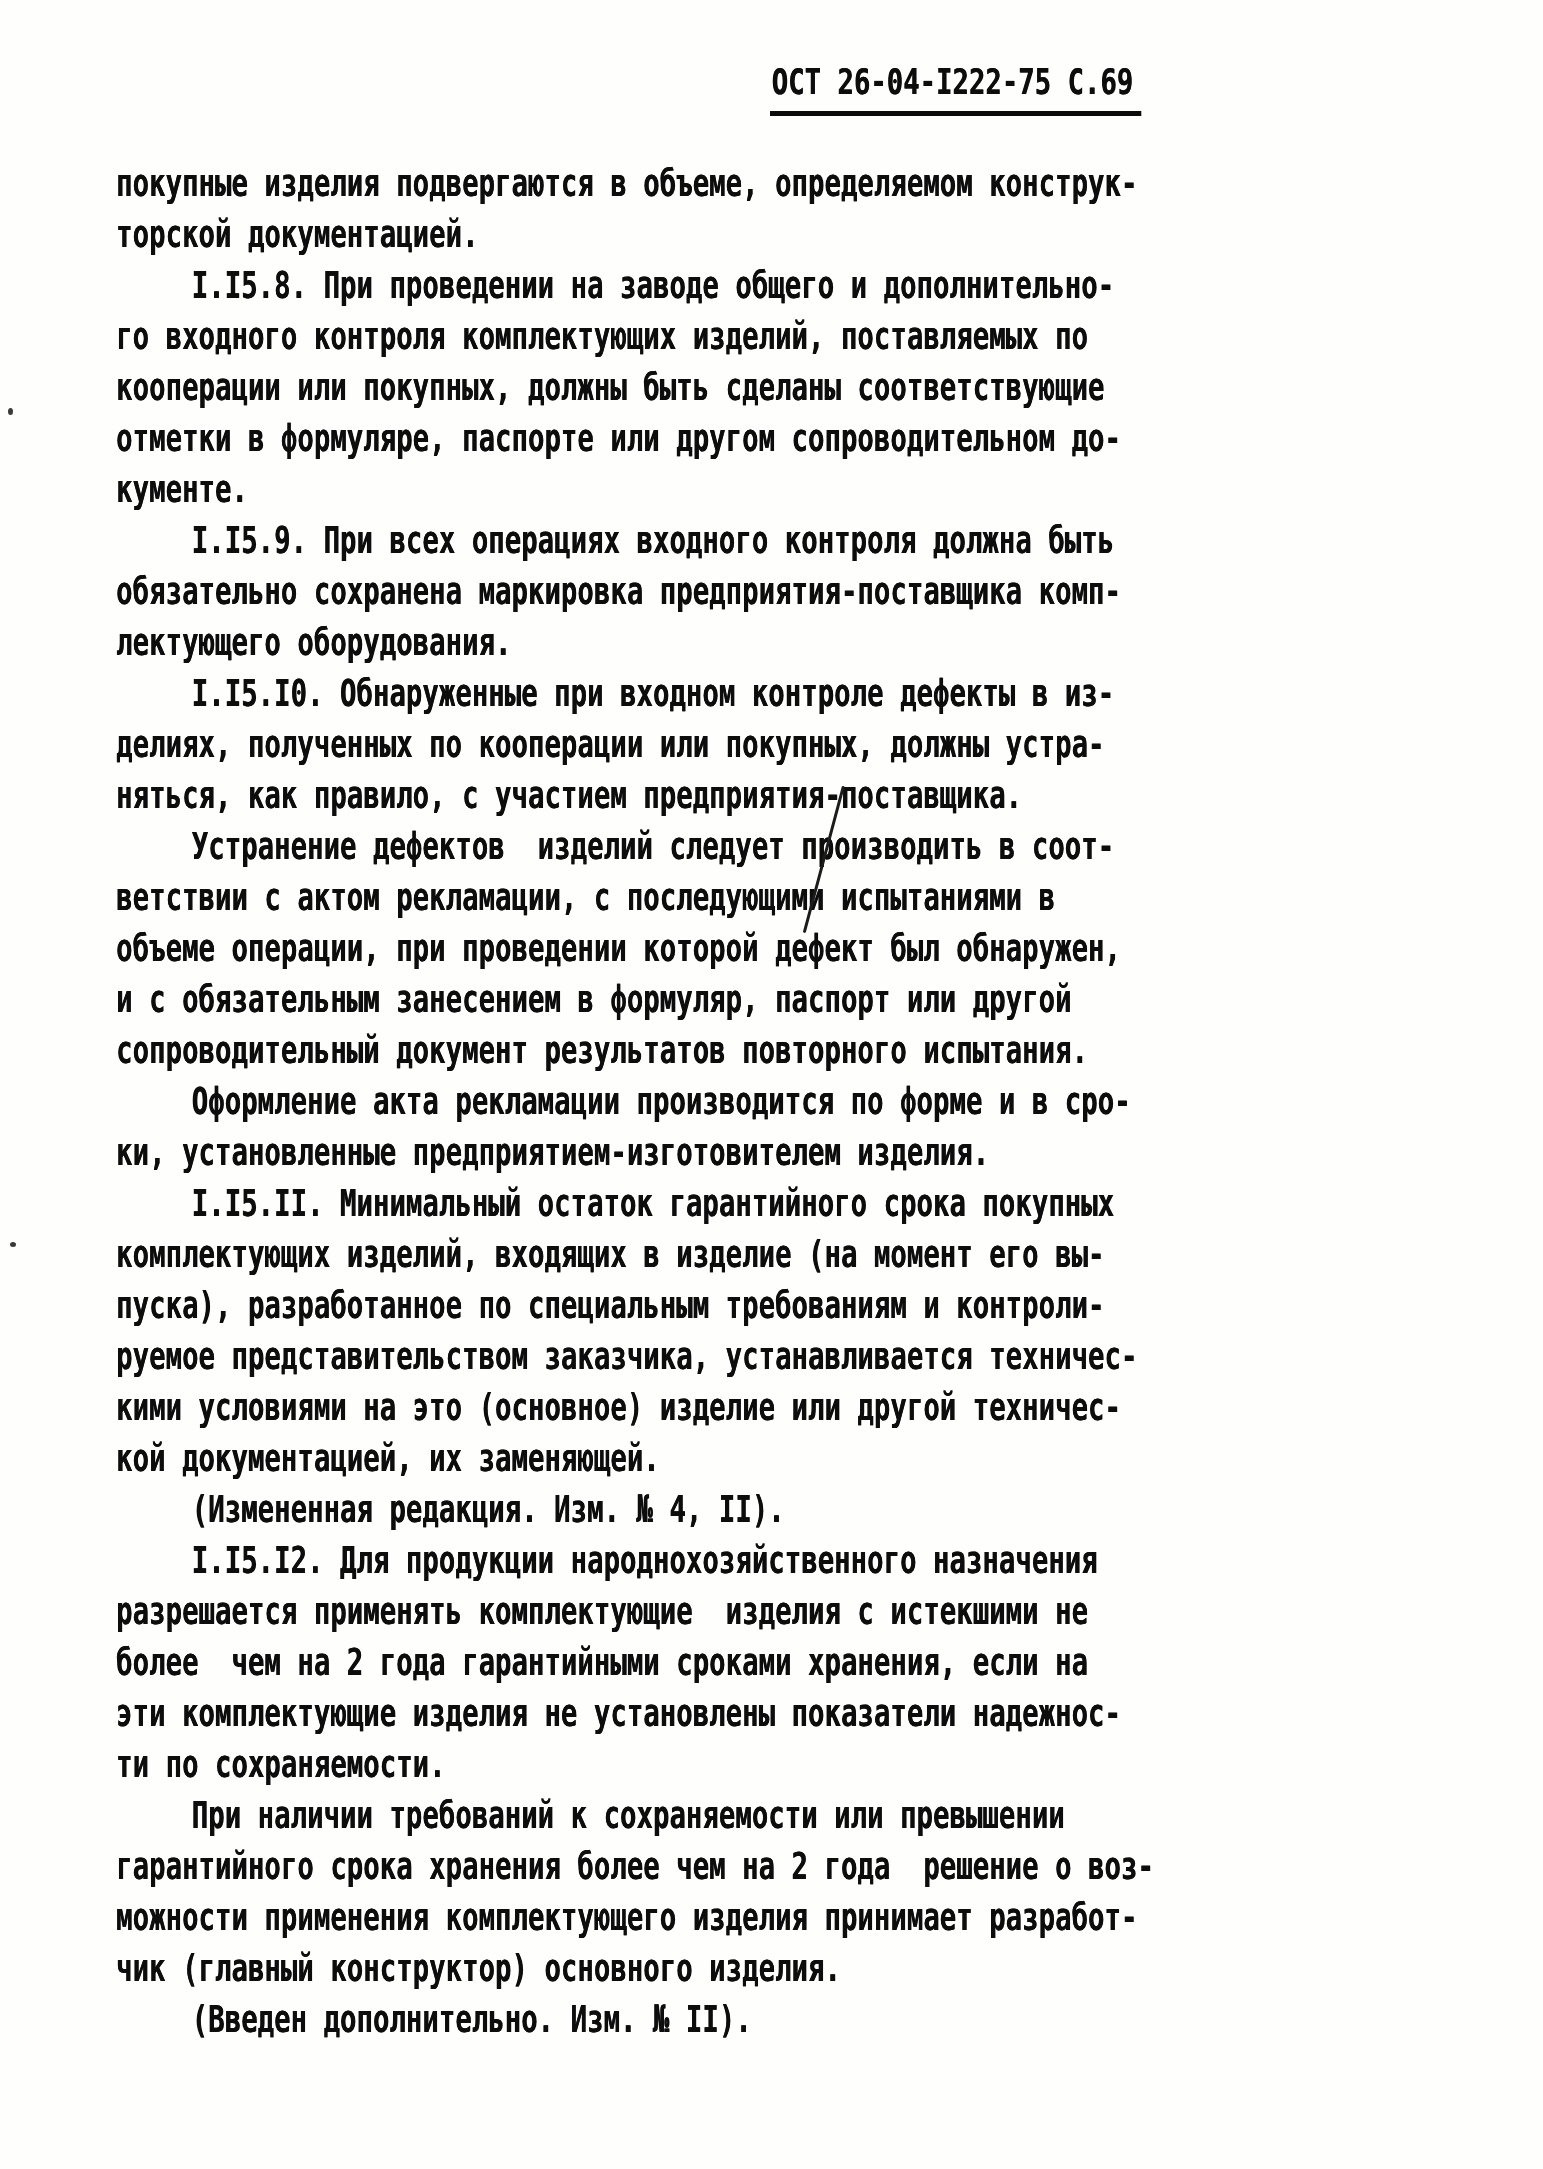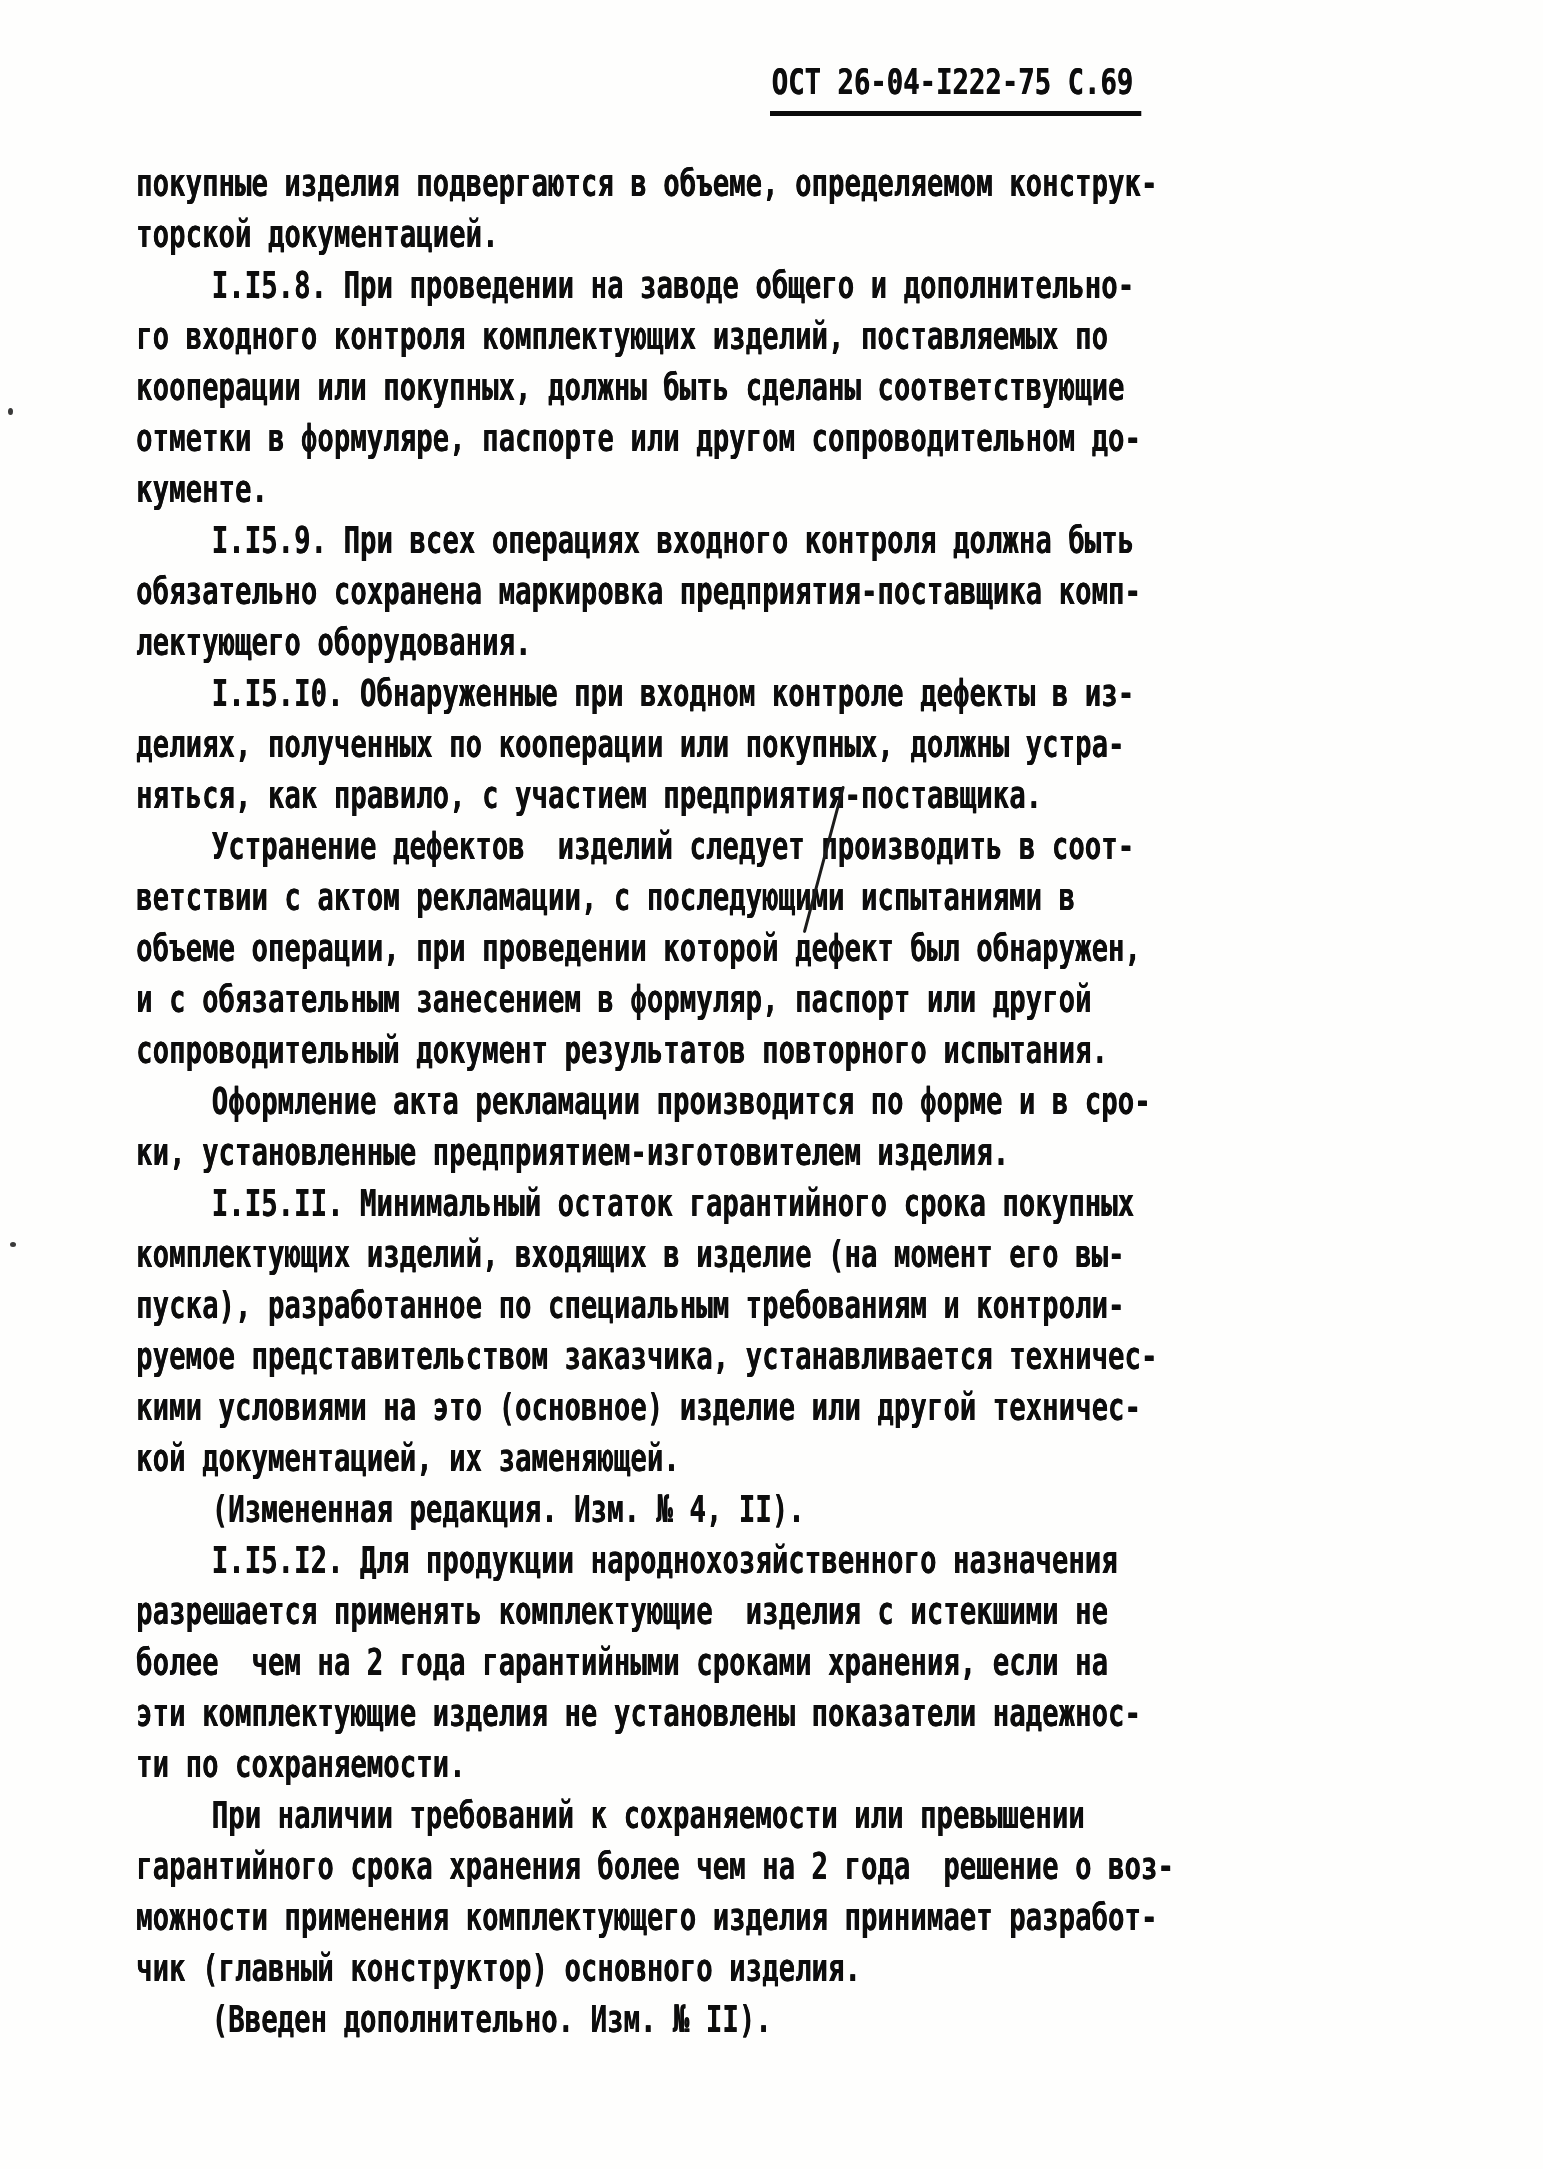--- a/index.html
+++ b/index.html
@@ -25,21 +25,21 @@
     letter-spacing: 0px;
     white-space: pre;
     transform: scaleX(0.78);
     transform-origin: 0 0;
     border-bottom: 5px solid #0b0b0b;
     padding: 0 10px 9px 2px;
     text-shadow: 0.5px 0 0 currentColor;
   }
   .doc-body {
     position: absolute;
-    left: 136px;
+    left: 116px;
     top: 158px;
     width: 1360px;
   }
   .line {
     height: 51px;
     line-height: 51px;
     font-size: 38px;
     font-weight: bold;
     white-space: pre;
     transform: scaleX(0.72);

